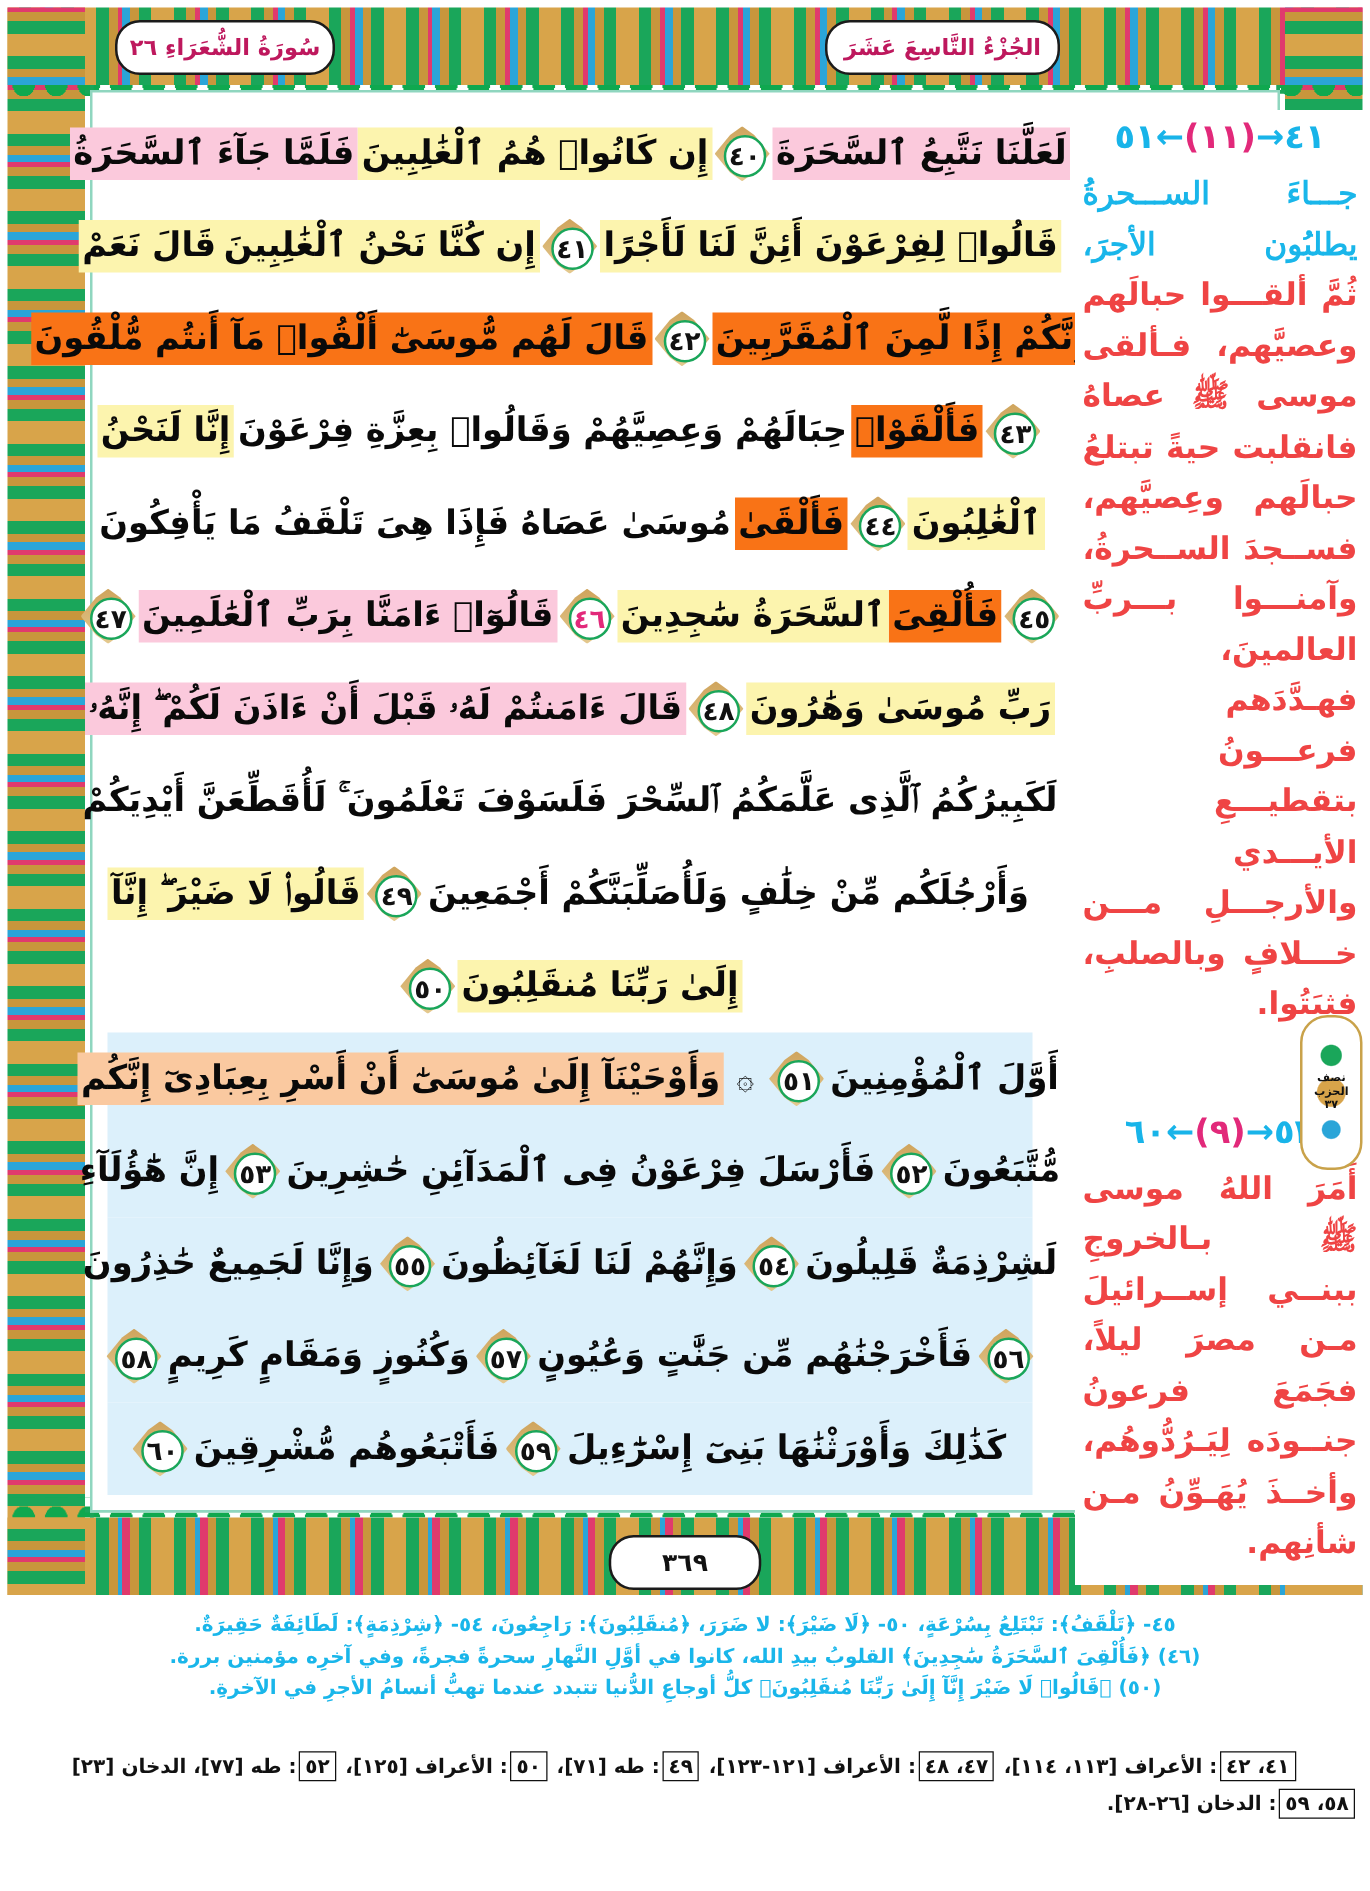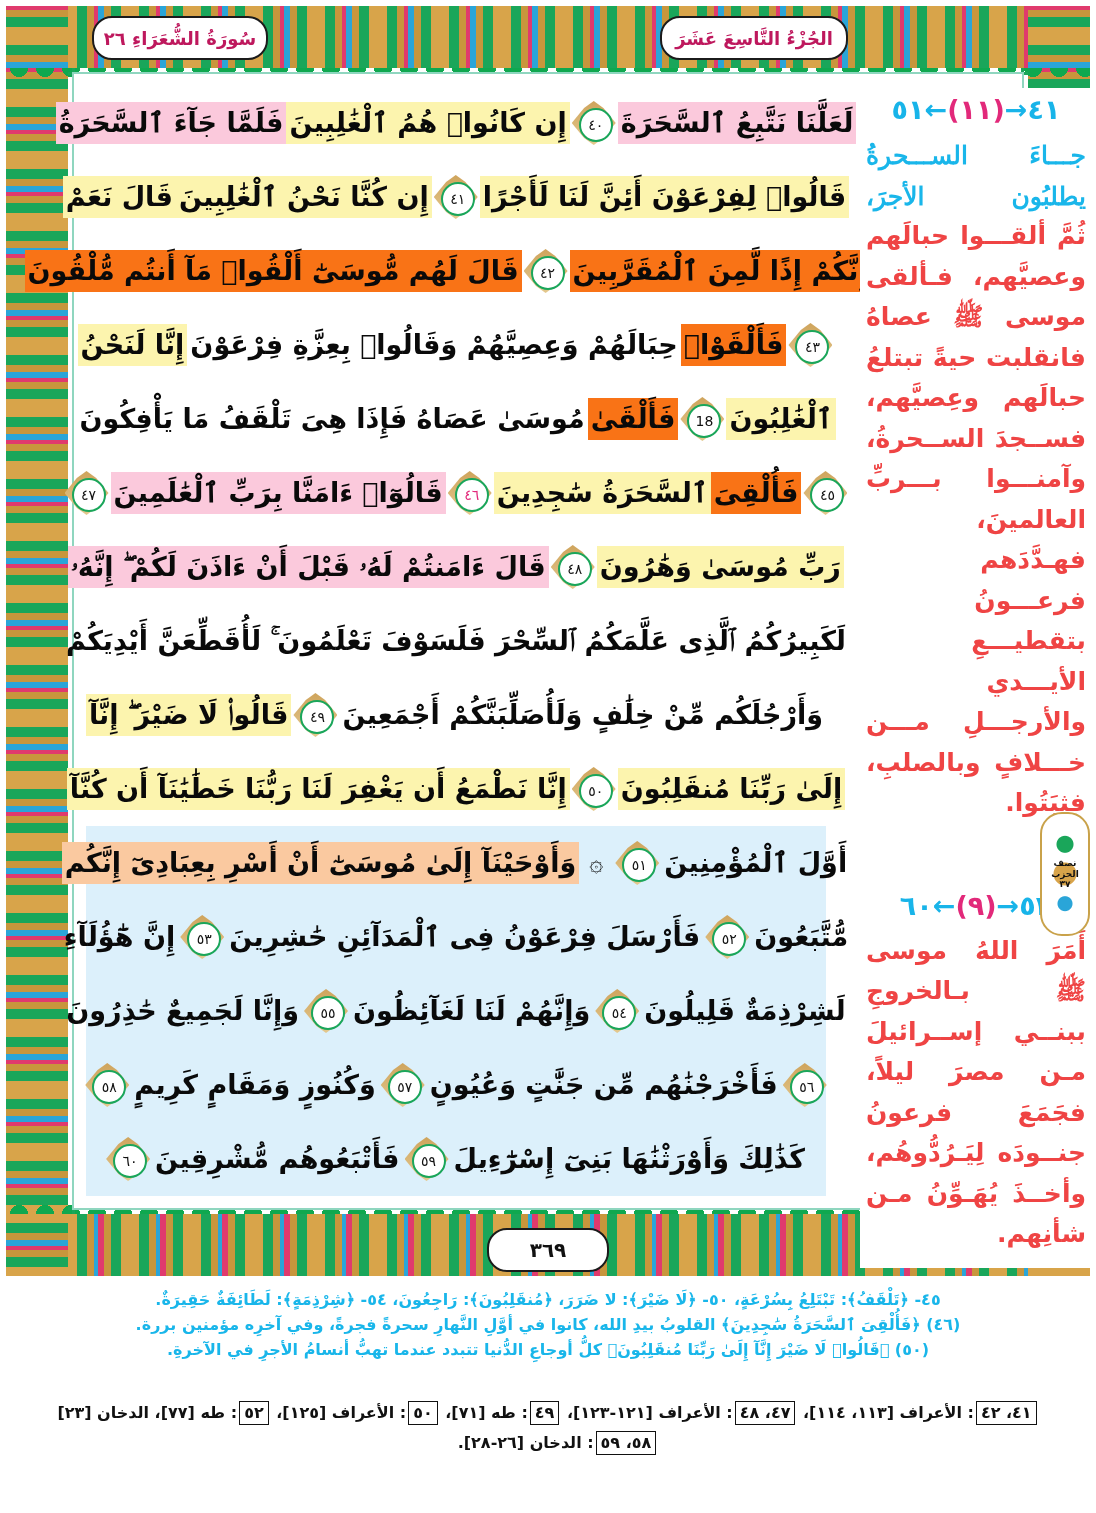--- a/index.html
+++ b/index.html
@@ -165,21 +165,21 @@
       radial-gradient(circle at 50% 50%, #ffffff 0 14px, transparent 14px),
       linear-gradient(#cfa45c,#e4c98f);
     clip-path:polygon(50% 0%, 72% 16%, 100% 50%, 72% 84%, 50% 100%, 28% 84%, 0% 50%, 28% 16%);
   }
   .ayah .ring{
     position:absolute;left:7px;top:7px;width:30px;height:30px;
     border:2px solid #1aa65a;border-radius:50%;background:#fff;
     display:flex;align-items:center;justify-content:center;
   }
   .ayah .n{
-    font-size:14px;font-weight:400;color:#111;
+    font-size:21px;font-weight:700;color:#111;
     font-family:"DejaVu Sans",sans-serif;line-height:1;
   }
   .ayah .n.sajda{color:#e2297a;}
 
   .rub{
     display:inline-block;width:26px;height:26px;margin:0 4px;
     flex:0 0 auto;color:#111;font-size:24px;line-height:26px;text-align:center;
   }
 
   
@@ -223,21 +223,21 @@
     padding:0 12px;
   }
 
   .refs{
     position:absolute;left:10px;top:1398px;width:1076px;
     direction:rtl;color:#111;
     font-size:16px;font-weight:600;font-family:"DejaVu Sans",sans-serif;
     line-height:1.9;
   }
   .refs .row{display:block;text-align:center;}
-  .refs .row.last{text-align:center;padding-left:20px;}
+  .refs .row.last{text-align:right;padding-left:20px;}
   .boxed{
     border:1.5px solid #111;padding:0 4px;margin:0 2px;display:inline-block;
     line-height:1.35;
   }
 </style>
 </head>
 <body>
 
 <div class="page">
 
@@ -305,21 +305,21 @@
         </span>
         <span class="seg hl-blue">فَأَلْقَوْا۟</span>
         <span class="seg hl-none">حِبَالَهُمْ وَعِصِيَّهُمْ وَقَالُوا۟ بِعِزَّةِ فِرْعَوْنَ</span>
         <span class="seg hl-yellow">إِنَّا لَنَحْنُ</span>
       </div>
       <div class="qline">
         <span class="seg hl-yellow">ٱلْغَٰلِبُونَ</span>
         <span class="ayah">
           <span class="frame"></span>
           <span class="ring">
-            <span class="n">18</span>
+            <span class="n">٤٤</span>
           </span>
         </span>
         <span class="seg hl-blue">فَأَلْقَىٰ</span>
         <span class="seg hl-none">مُوسَىٰ عَصَاهُ فَإِذَا هِىَ تَلْقَفُ مَا يَأْفِكُونَ</span>
       </div>
       <div class="qline">
         <span class="ayah">
           <span class="frame"></span>
           <span class="ring">
             <span class="n">٤٥</span>
@@ -365,21 +365,20 @@
         <span class="seg hl-yellow">قَالُوا۟ لَا ضَيْرَ ۖ إِنَّآ</span>
       </div>
       <div class="qline">
         <span class="seg hl-yellow">إِلَىٰ رَبِّنَا مُنقَلِبُونَ</span>
         <span class="ayah">
           <span class="frame"></span>
           <span class="ring">
             <span class="n">٥٠</span>
           </span>
         </span>
-        <span class="seg hl-yellow">إِنَّا نَطْمَعُ أَن يَغْفِرَ لَنَا رَبُّنَا خَطَٰيَٰنَآ أَن كُنَّآ</span>
       </div>
       <div class="qline band-blue">
         <span class="seg hl-none">أَوَّلَ ٱلْمُؤْمِنِينَ</span>
         <span class="ayah">
           <span class="frame"></span>
           <span class="ring">
             <span class="n">٥١</span>
           </span>
         </span>
         <span class="rub">۞</span>

